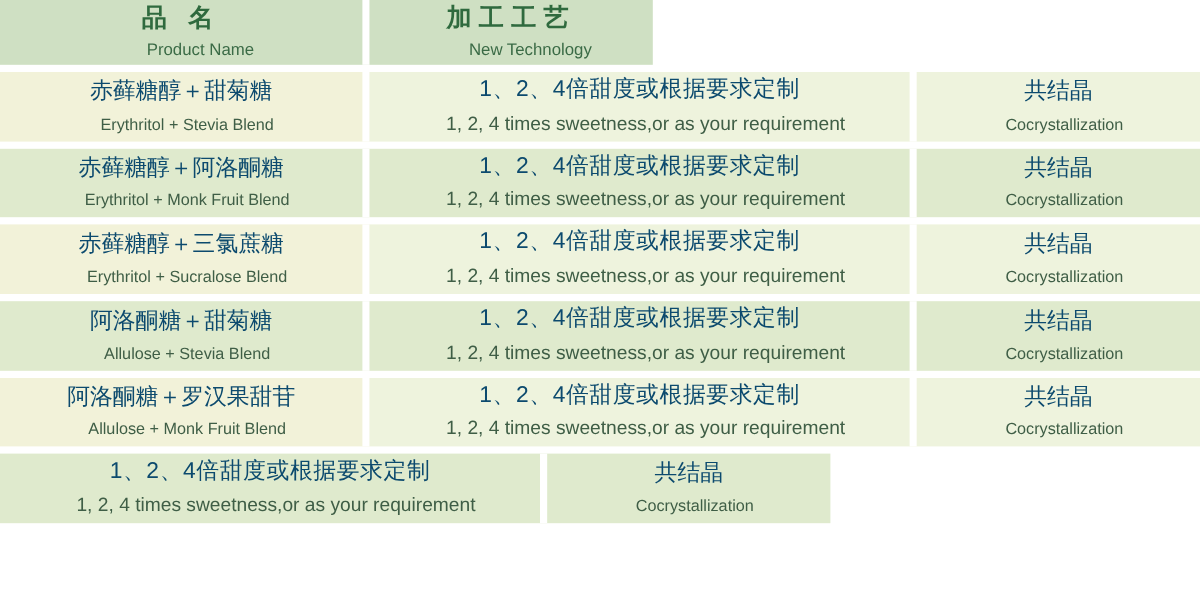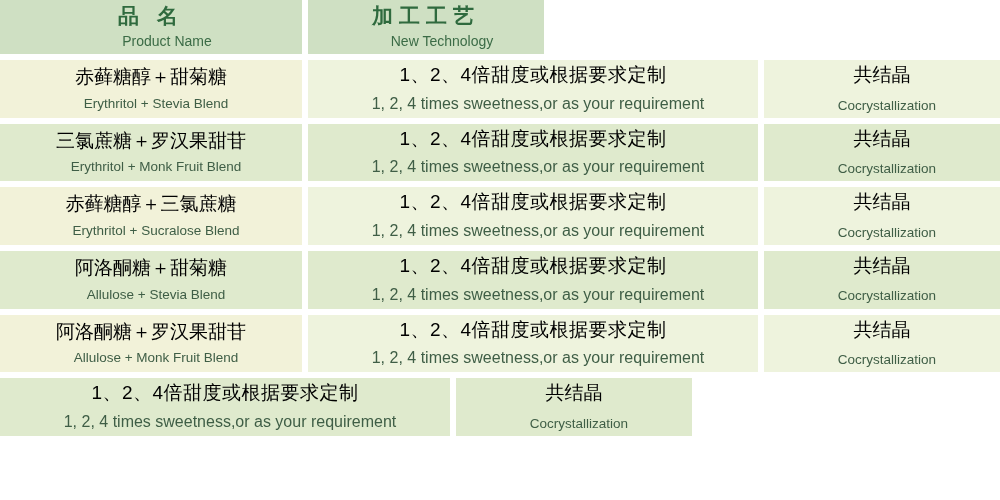--- a/index.html
+++ b/index.html
@@ -37,21 +37,21 @@
     display: flex;
     flex-direction: column;
     align-items: center;
     justify-content: center;
     padding: 2px 6px;
     overflow: hidden;
   }
   
   .col-name  { width: 308px; }
   .col-sweet { width: 456px; }
-  .col-tech  { width: 236px; justify-content: space-between; }
+  .col-tech  { width: 236px; }
 
   
   .cell.gap-right {
     border-right: 6px solid #ffffff;
   }
   .row.gap-bottom {
     border-bottom: 6px solid #ffffff;
   }
 
   
@@ -72,21 +72,21 @@
     margin-top: 2px;
     margin-left: 32px;
   }
 
   
   .cell.tint-a { background: #f2f2d9; }
   .cell.tint-b { background: #dfeacd; }
   .cell.tint-c { background: #eef3dd; }
 
   .cn-text {
-    color: #000000;
+    color: #0c4a6e;
     font-size: 19px;
     line-height: 1.4;
     white-space: nowrap;
   }
   .en-text {
     color: #3f5e46;
     font-size: 13.5px;
     line-height: 1.5;
     margin-top: 3px;
     white-space: nowrap;
@@ -123,21 +123,21 @@
       <div class="en-text">1, 2, 4 times sweetness,or as your requirement</div>
     </div>
     <div class="cell col-tech tint-c">
       <div class="cn-text">共结晶</div>
       <div class="en-text">Cocrystallization</div>
     </div>
   </div>
 
   <div class="row body-row gap-bottom">
     <div class="cell col-name tint-b gap-right">
-      <div class="cn-text">三氯蔗糖＋罗汉果甜苷</div>
+      <div class="cn-text">赤藓糖醇＋阿洛酮糖</div>
       <div class="en-text">Erythritol + Monk Fruit Blend</div>
     </div>
     <div class="cell col-sweet tint-b gap-right">
       <div class="cn-text">1、2、4倍甜度或根据要求定制</div>
       <div class="en-text">1, 2, 4 times sweetness,or as your requirement</div>
     </div>
     <div class="cell col-tech tint-b">
       <div class="cn-text">共结晶</div>
       <div class="en-text">Cocrystallization</div>
     </div>

